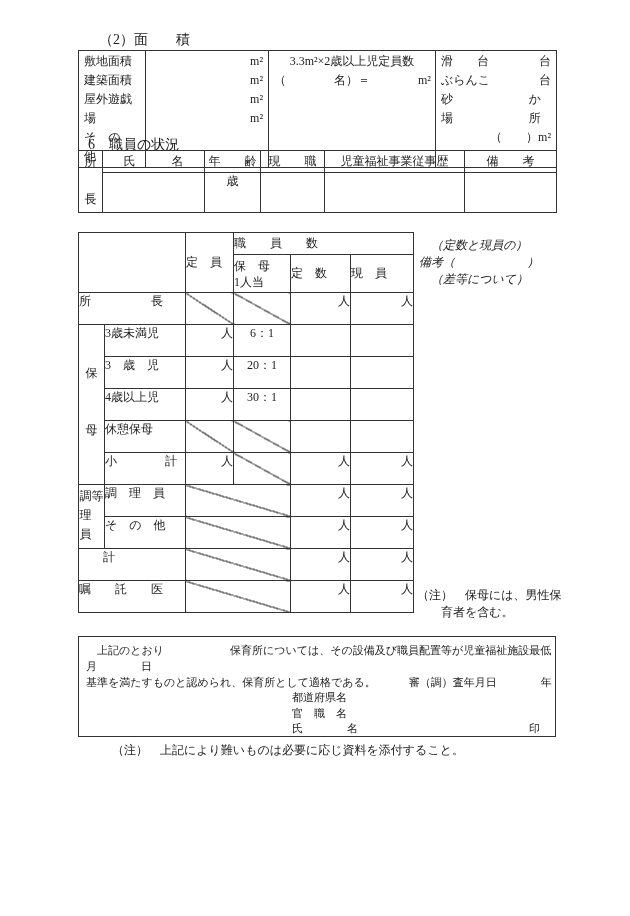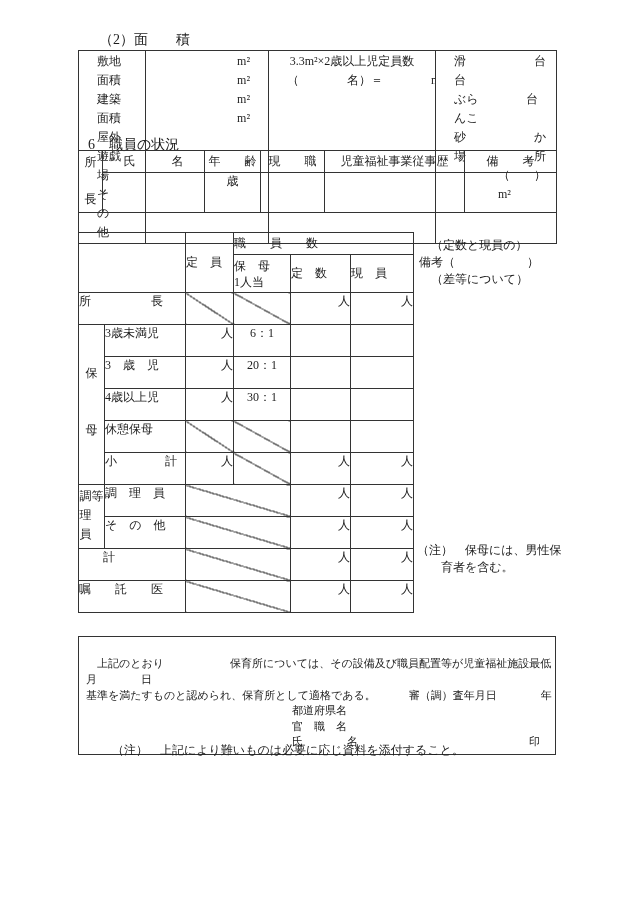--- a/index.html
+++ b/index.html
@@ -8,21 +8,21 @@
     position:relative; width:630px; height:916px; background:#ffffff;
     font-family:"Liberation Serif","DejaVu Serif",serif;
     color:#1c1c1c; font-size:12px; overflow:hidden;
   }
   .abs { position:absolute; }
   table { border-collapse:collapse; table-layout:fixed; }
   td { border:1px solid #333; vertical-align:top; overflow:hidden; }
   .sec-title { white-space:nowrap; font-size:14px; }
 
   
-  .area td { line-height:19px; padding:1px 18px; }
+  .area td { line-height:19px; padding:1px 5px; }
   .a-units div { text-align:right; }
   .a-formula { text-align:center; padding-top:18px; line-height:21px; white-space:nowrap; }
   .eq-row { display:flex; justify-content:space-between; line-height:19px;gap:44px; }
 
   
   .director td { padding:0; }
   .d-left-inner { height:60px; display:flex; flex-direction:column; justify-content:space-between; align-items:center; padding:3px 0; }
   .director .hc { text-align:center; height:22px; vertical-align:middle; white-space:nowrap; }
   .director .d-body td { height:40px; }
   .d-age { text-align:center; padding-top:2px; }
@@ -44,21 +44,21 @@
       transparent calc(50% - 0.6px), #444 calc(50% - 0.6px),
       #444 calc(50% + 0.6px), transparent calc(50% + 0.6px));
   }
   .grp-inner { height:154px; display:flex; flex-direction:column; justify-content:space-evenly; align-items:center; }
   .gc-grid { display:grid; grid-template-columns:12px 12px; justify-content:center; row-gap:5px; padding-top:4px; text-align:center; line-height:14px; }
 
   .note-lines div { line-height:17px; white-space:nowrap; }
   .hang { padding-left:24px; }
 
   
-  .approval { border:1px solid #333; width:478px; height:119px; font-size:11px; padding:18px 7px; }
+  .approval { border:1px solid #333; width:478px; height:101px; font-size:11px; padding:5px 7px; }
   .approval .ln { line-height:16px; white-space:nowrap; }
   .sig { margin-left:206px; width:248px; }
   .sig .ln2 { line-height:15.5px; white-space:nowrap; }
   .sig-name { display:flex; justify-content:space-between; }
   .bottom-note { white-space:nowrap; }
 </style>
 </head>
 <body>
 
 <div class="page">
@@ -258,27 +258,27 @@
 
     <tr>
       <td colspan="2" class="lbl">嘱　　託　　医</td>
       <td colspan="2" class="diag"></td>
       <td class="u-num">人</td>
       <td class="u-num">人</td>
     </tr>
   </tbody>
     </table>
 
-  <div class="abs note-lines" style="left:419px; top:237px;">
+  <div class="abs note-lines" style="left:419px; top:237px;font-style:italic;">
     <div>　（定数と現員の）</div>
     <div>備考（　　　　　　）</div>
     <div>　（差等について）</div>
   </div>
 
-  <div class="abs note-lines" style="left:417px; top:542px;">
+  <div class="abs note-lines" style="left:417px; top:588px;font-family:Liberation Mono, monospace;">
     <div>（注）　保母には、男性保</div>
     <div class="hang">育者を含む。</div>
   </div>
 
   <div class="abs approval" style="left:78px; top:636px;">
     <div class="ln">　上記のとおり　　　　　　保育所については、その設備及び職員配置等が児童福祉施設最低</div>
     <div class="ln">月　　　　日</div>
     <div class="ln">基準を満たすものと認められ、保育所として適格である。　　　審（調）査年月日　　　　年</div>
     <div class="sig">
       <div class="ln2">都道府県名</div>

